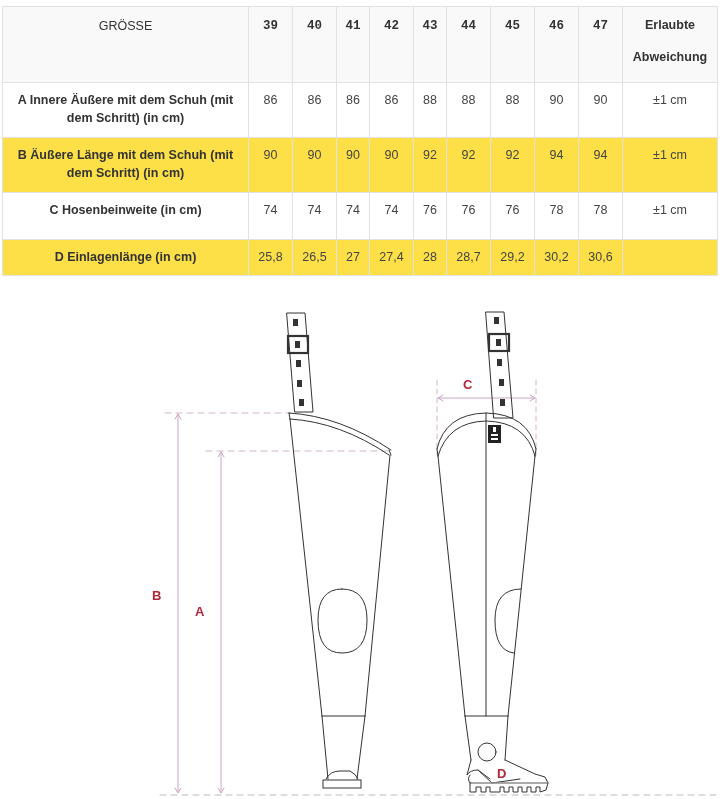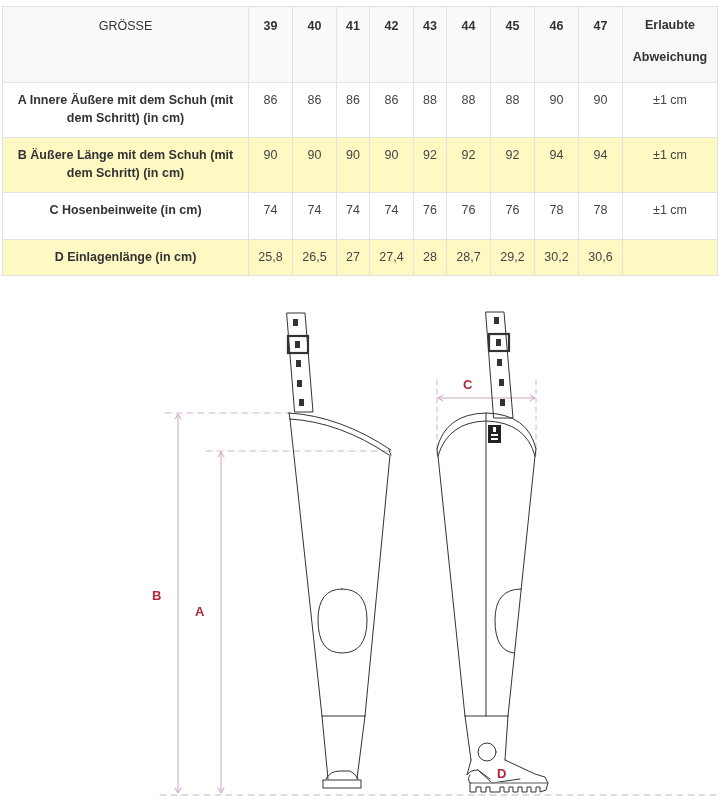--- a/index.html
+++ b/index.html
@@ -12,23 +12,23 @@
   .size-table td, .size-table th {
     border: 1px solid #e2e2e2; text-align: center; vertical-align: top;
     padding: 0; line-height: 18px;
   }
   .size-table tr.hdr td { height: 76px; background: #f9f9f9; padding-top: 10px; box-sizing: border-box; }
   .size-table tr.hdr td.tol { line-height: 32px; padding-top: 2px; margin-top: 44px; }
   .size-table tr.r1 td, .size-table tr.r2 td { height: 55px; padding-top: 8px; box-sizing: border-box; }
   .size-table tr.r3 td { height: 47px; padding-top: 8px; box-sizing: border-box; }
   .size-table tr.r4 td { height: 36px; padding-top: 8px; box-sizing: border-box; }
   .size-table tr.r1 td, .size-table tr.r3 td { background: #ffffff; }
-  .size-table tr.r2 td, .size-table tr.r4 td { background: #fef9c3; }
+  .size-table tr.r2 td, .size-table tr.r4 td { background: #fde047; }
   .size-table td.label { font-weight: bold; color: #333; padding-left: 6px; padding-right: 6px; }
-  .size-table tr.hdr td.num { font-weight: bold; }
+  .size-table tr.hdr td.num { font-weight: bold; font-family: Liberation Mono, monospace; }
   .size-table tr.hdr td.label { font-weight: normal; }
   .size-table tr.hdr td.tol { font-weight: bold; }
   .size-table td.val { color: #444; }
   .diagram { position: absolute; left: 0; top: 290px; width: 720px; height: 509px; }
   .dim-label { position: absolute; font-weight: bold; color: #b0283a; font-size: 13px; }
 </style>
 </head>
 <body>
 
 <table class="size-table">

